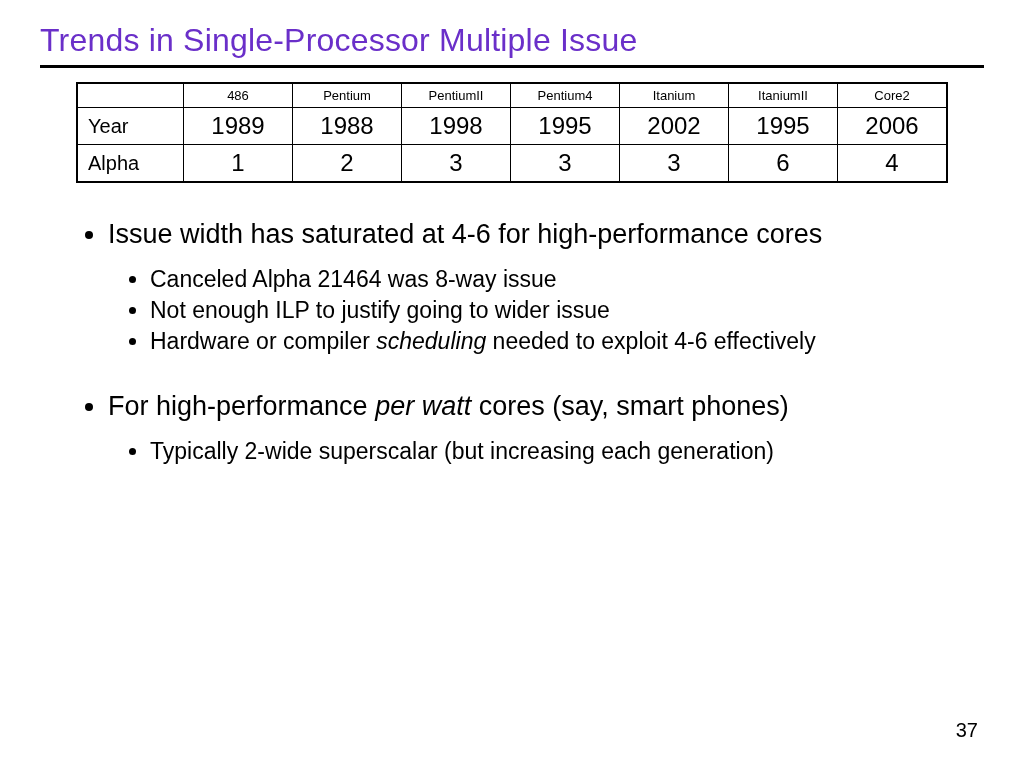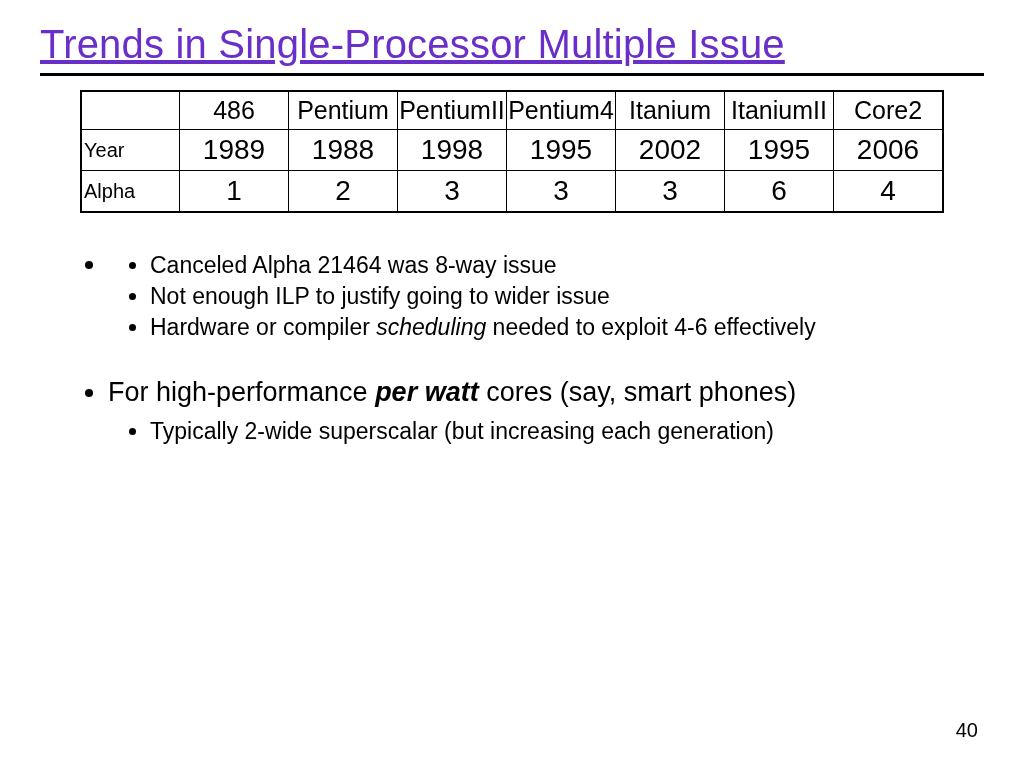--- a/index.html
+++ b/index.html
@@ -13,75 +13,74 @@
   }
   .slide {
     box-sizing: border-box;
     width: 1024px;
     height: 768px;
     padding: 22px 40px 0 40px;
     position: relative;
   }
   .title {
     color: #6a2fc9;
-    font-size: 40px;
+    font-size: 32px;
     font-weight: 400;
     margin: 0 0 6px 0;
     letter-spacing: 0.2px;
-    text-decoration: underline;
   }
   .title-rule {
     border: none;
     border-top: 3px solid #000;
     margin: 0 0 14px 0;
   }
   table.proc {
     border-collapse: collapse;
     margin: 0 auto 36px auto;
     border: 2.5px solid #000;
   }
   table.proc td, table.proc th {
     border: 1px solid #000;
-    font-size: 28px;
+    font-size: 24px;
     text-align: center;
     padding: 4px 0;
     font-weight: 400;
   }
-  table.proc tr:first-child td { font-size: 25px; }
+  table.proc tr:first-child td { font-size: 13px; }
   table.proc td.rowlabel {
     text-align: left;
-    padding-left: 2px;
+    padding-left: 10px;
     font-size: 20px;
   }
   table.proc .c0 { width: 95px; }
   table.proc .c  { width: 108px; }
 
   ul.top {
     list-style: disc;
     margin: 0;
     padding-left: 68px;
     font-size: 27px;
   }
   ul.top > li { margin-bottom: 4px; }
   ul.top > li.spaced { margin-top: 36px; }
   ul.sub {
     list-style: disc;
     font-size: 23px;
     padding-left: 42px;
-    margin-top: 10px;
+    margin-top: 16px;
   }
   ul.sub > li { margin-bottom: 4px; }
   ul.subsub {
     list-style: disc;
     font-size: 22px;
     padding-left: 42px;
     margin-top: 4px;
   }
   .ital { font-style: italic; }
-  .biem { font-style: italic; font-weight: bold; }
+  .biem { font-style: italic; font-weight: normal; }
   .pagenum {
     position: absolute;
     right: 46px;
     bottom: 26px;
     font-size: 20px;
   }
 </style>
 </head>
 <body>
 
@@ -120,30 +119,31 @@
       <td class="c">3</td>
       <td class="c">3</td>
       <td class="c">6</td>
       <td class="c">4</td>
     </tr>
   </tbody>
     </table>
 
   <ul class="top">
     <li>
+      <span>Issue width has saturated at 4-6 for high-performance cores</span>
       <ul class="sub">
         <li>Canceled Alpha 21464 was 8-way issue</li>
         <li>Not enough ILP to justify going to wider issue</li>
         <li>
           <span>Hardware or compiler </span><span class="ital">scheduling</span><span> needed to exploit 4-6 effectively</span>
         </li>
       </ul>
     </li>
     <li class="spaced">
       <span>For high-performance </span><span class="biem">per watt</span><span> cores (say, smart phones)</span>
       <ul class="sub">
         <li>Typically 2-wide superscalar (but increasing each generation)</li>
       </ul>
     </li>
   </ul>
 
-  <div class="pagenum">40</div>
+  <div class="pagenum">37</div>
 </div>
 
 </body></html>

